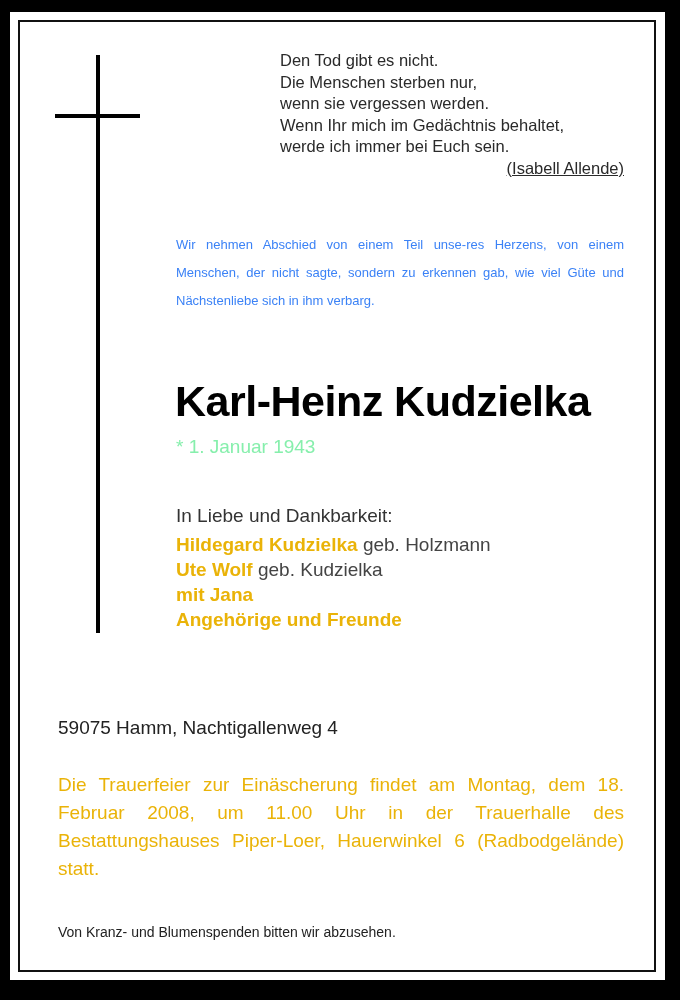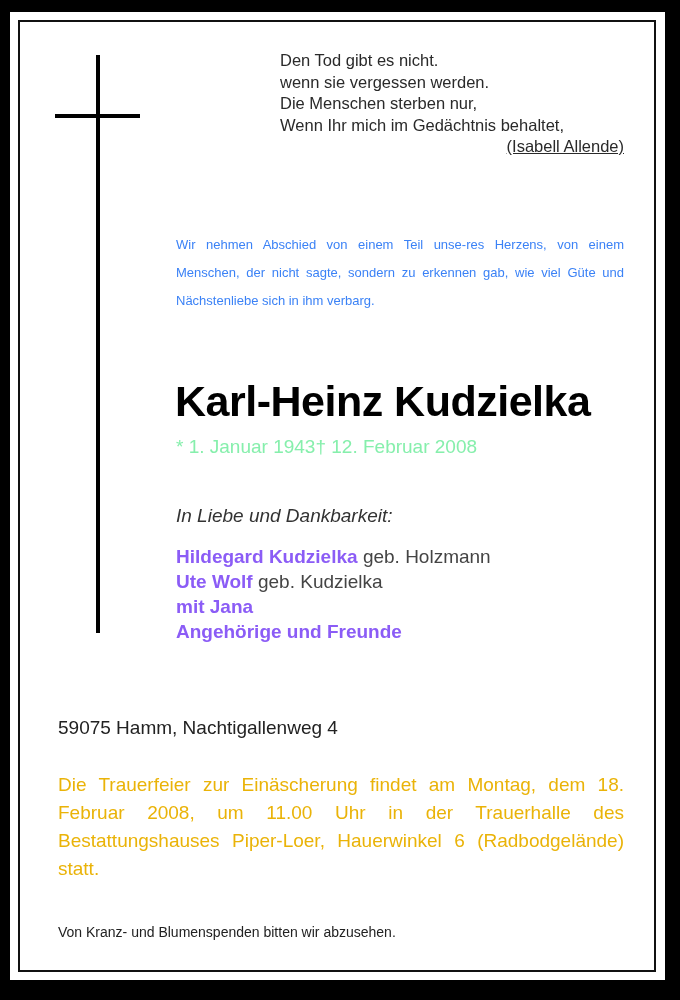--- a/index.html
+++ b/index.html
@@ -9,53 +9,53 @@
   .frame-inner { position:absolute; left:18px; top:20px; width:638px; height:952px;
                  border:2px solid #111; box-sizing:border-box; background:#fff; }
   .cross-v { position:absolute; left:96px; top:55px; width:4px; height:578px; background:#000; }
   .cross-h { position:absolute; left:55px; top:114px; width:85px; height:4px; background:#000; }
   .poem { position:absolute; left:280px; top:50px; width:344px; font-size:16.5px; line-height:21.5px; color:#2a2a2a; }
   .poem .attr { text-align:right;text-decoration:underline; }
   .intro { position:absolute; left:176px; top:231px; width:448px; font-size:13px; line-height:28px; text-align:justify; text-align-last:left; color:#3b82f6; }
   .name { position:absolute; left:175px; top:377px; width:450px; font-size:43px; font-weight:bold; color:#000; letter-spacing:-0.5px; white-space:nowrap; }
   .dates { position:absolute; left:176px; top:436px; width:449px; font-size:19px; color:#86efac; display:flex; justify-content:flex-start; }
   .mourners { position:absolute; left:176px; top:503px; width:420px; font-size:19px; line-height:25px; color:#222; }
-  .mourners .head { margin-bottom:16px; color:#333;font-style:italic; }
-  .mourners b { color:#8b5cf6;text-align:right; }
+  .mourners .head { margin-bottom:4px; color:#333; }
+  .mourners b { color:#eab308;text-align:right; }
   .mourners .thin { color:#444; }
   .address { position:absolute; left:58px; top:717px; font-size:19px; color:#222; }
   .ceremony { position:absolute; left:58px; top:771px; width:566px; font-size:19px; line-height:28px; text-align:justify; text-align-last:left; color:#eab308; }
   .closing { position:absolute; left:58px; top:924px; font-size:14px; color:#222; }
 </style>
 </head>
 <body>
 
 <div class="frame-outer"></div>
 <div class="frame-inner"></div>
 
 <div>
   <div class="cross-v"></div>
   <div class="cross-h"></div>
 </div>
 
 <div class="poem">
   <div>Den Tod gibt es nicht.</div>
+  <div>Die Menschen sterben nur,</div>
   <div>wenn sie vergessen werden.</div>
-  <div>Die Menschen sterben nur,</div>
   <div>Wenn Ihr mich im Gedächtnis behaltet,</div>
+  <div>werde ich immer bei Euch sein.</div>
   <div class="attr">(Isabell Allende)</div>
 </div>
 
 <div class="intro">Wir nehmen Abschied von einem Teil unse-res Herzens, von einem Menschen, der nicht sagte, sondern zu erkennen gab, wie viel Güte und Nächstenliebe sich in ihm verbarg.</div>
 
 <div class="name">Karl-Heinz Kudzielka</div>
 
 <div class="dates">
   <span>* 1. Januar 1943</span>
-  <span>† 12. Februar 2008</span>
 </div>
 
 <div class="mourners">
   <div class="head">In Liebe und Dankbarkeit:</div>
   <div><b>Hildegard Kudzielka</b><span class="thin"> geb. Holzmann</span></div>
   <div><b>Ute Wolf</b><span class="thin"> geb. Kudzielka</span></div>
   <div><b>mit Jana</b></div>
   <div><b>Angehörige und Freunde</b></div>
 </div>
 

